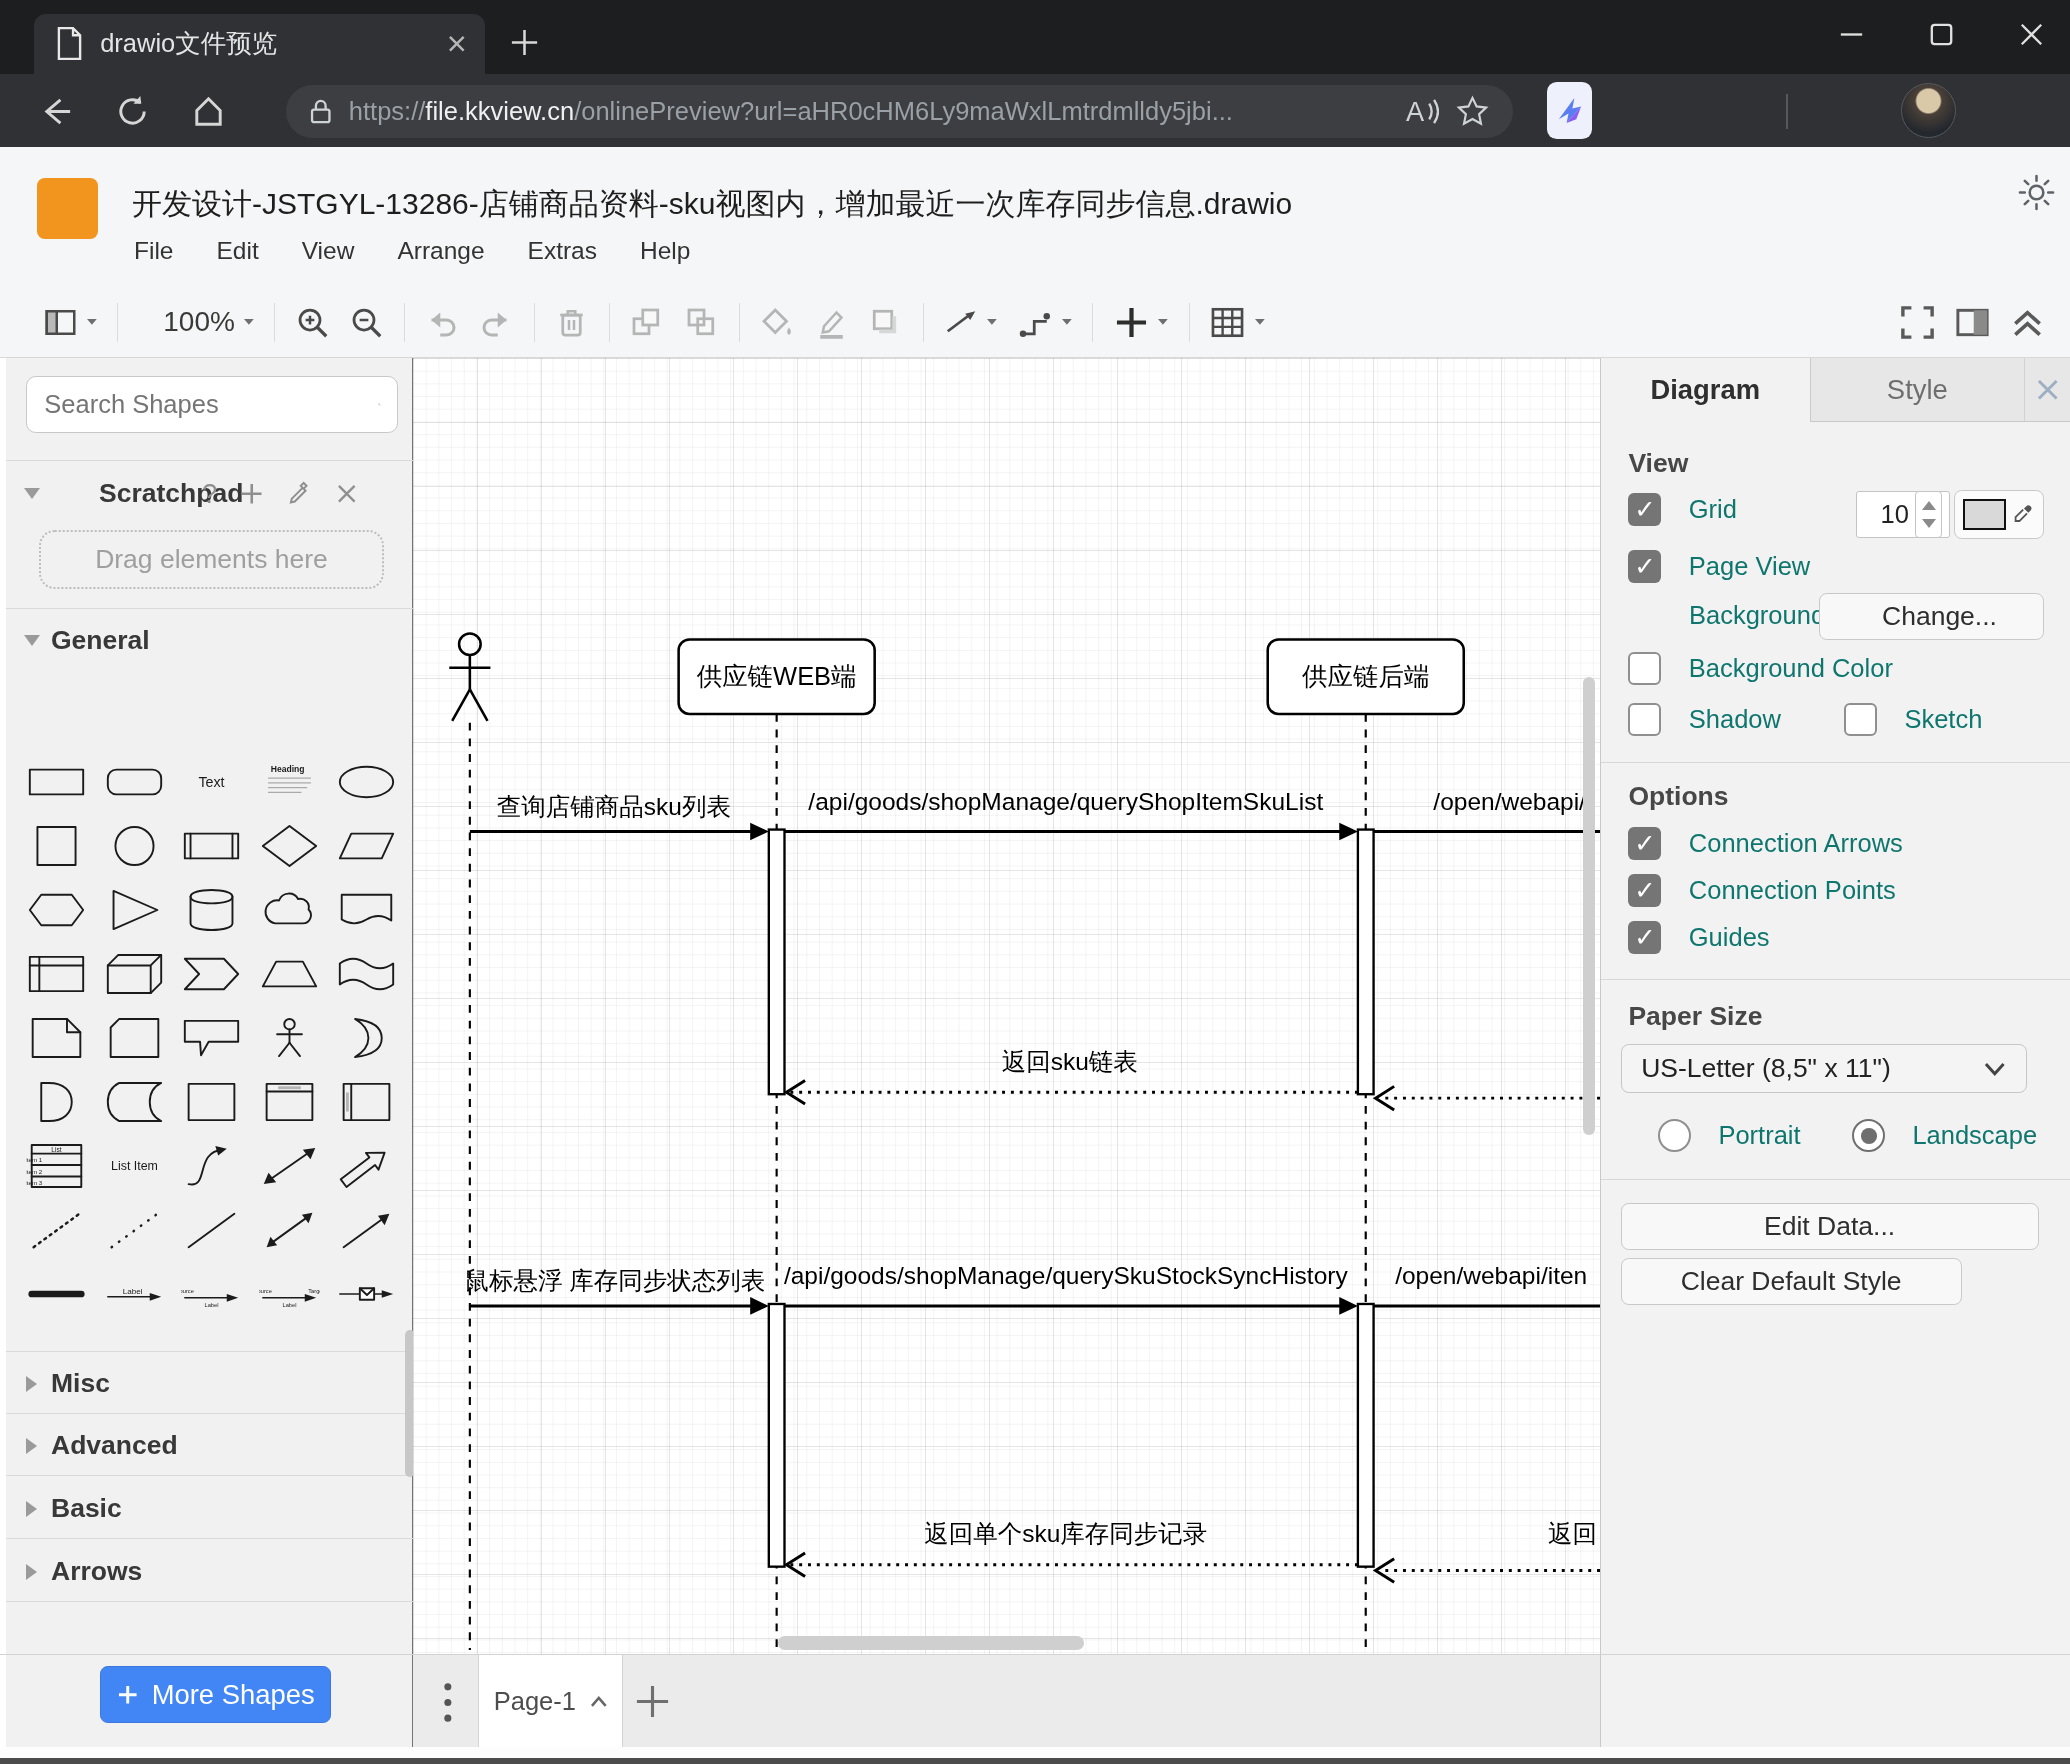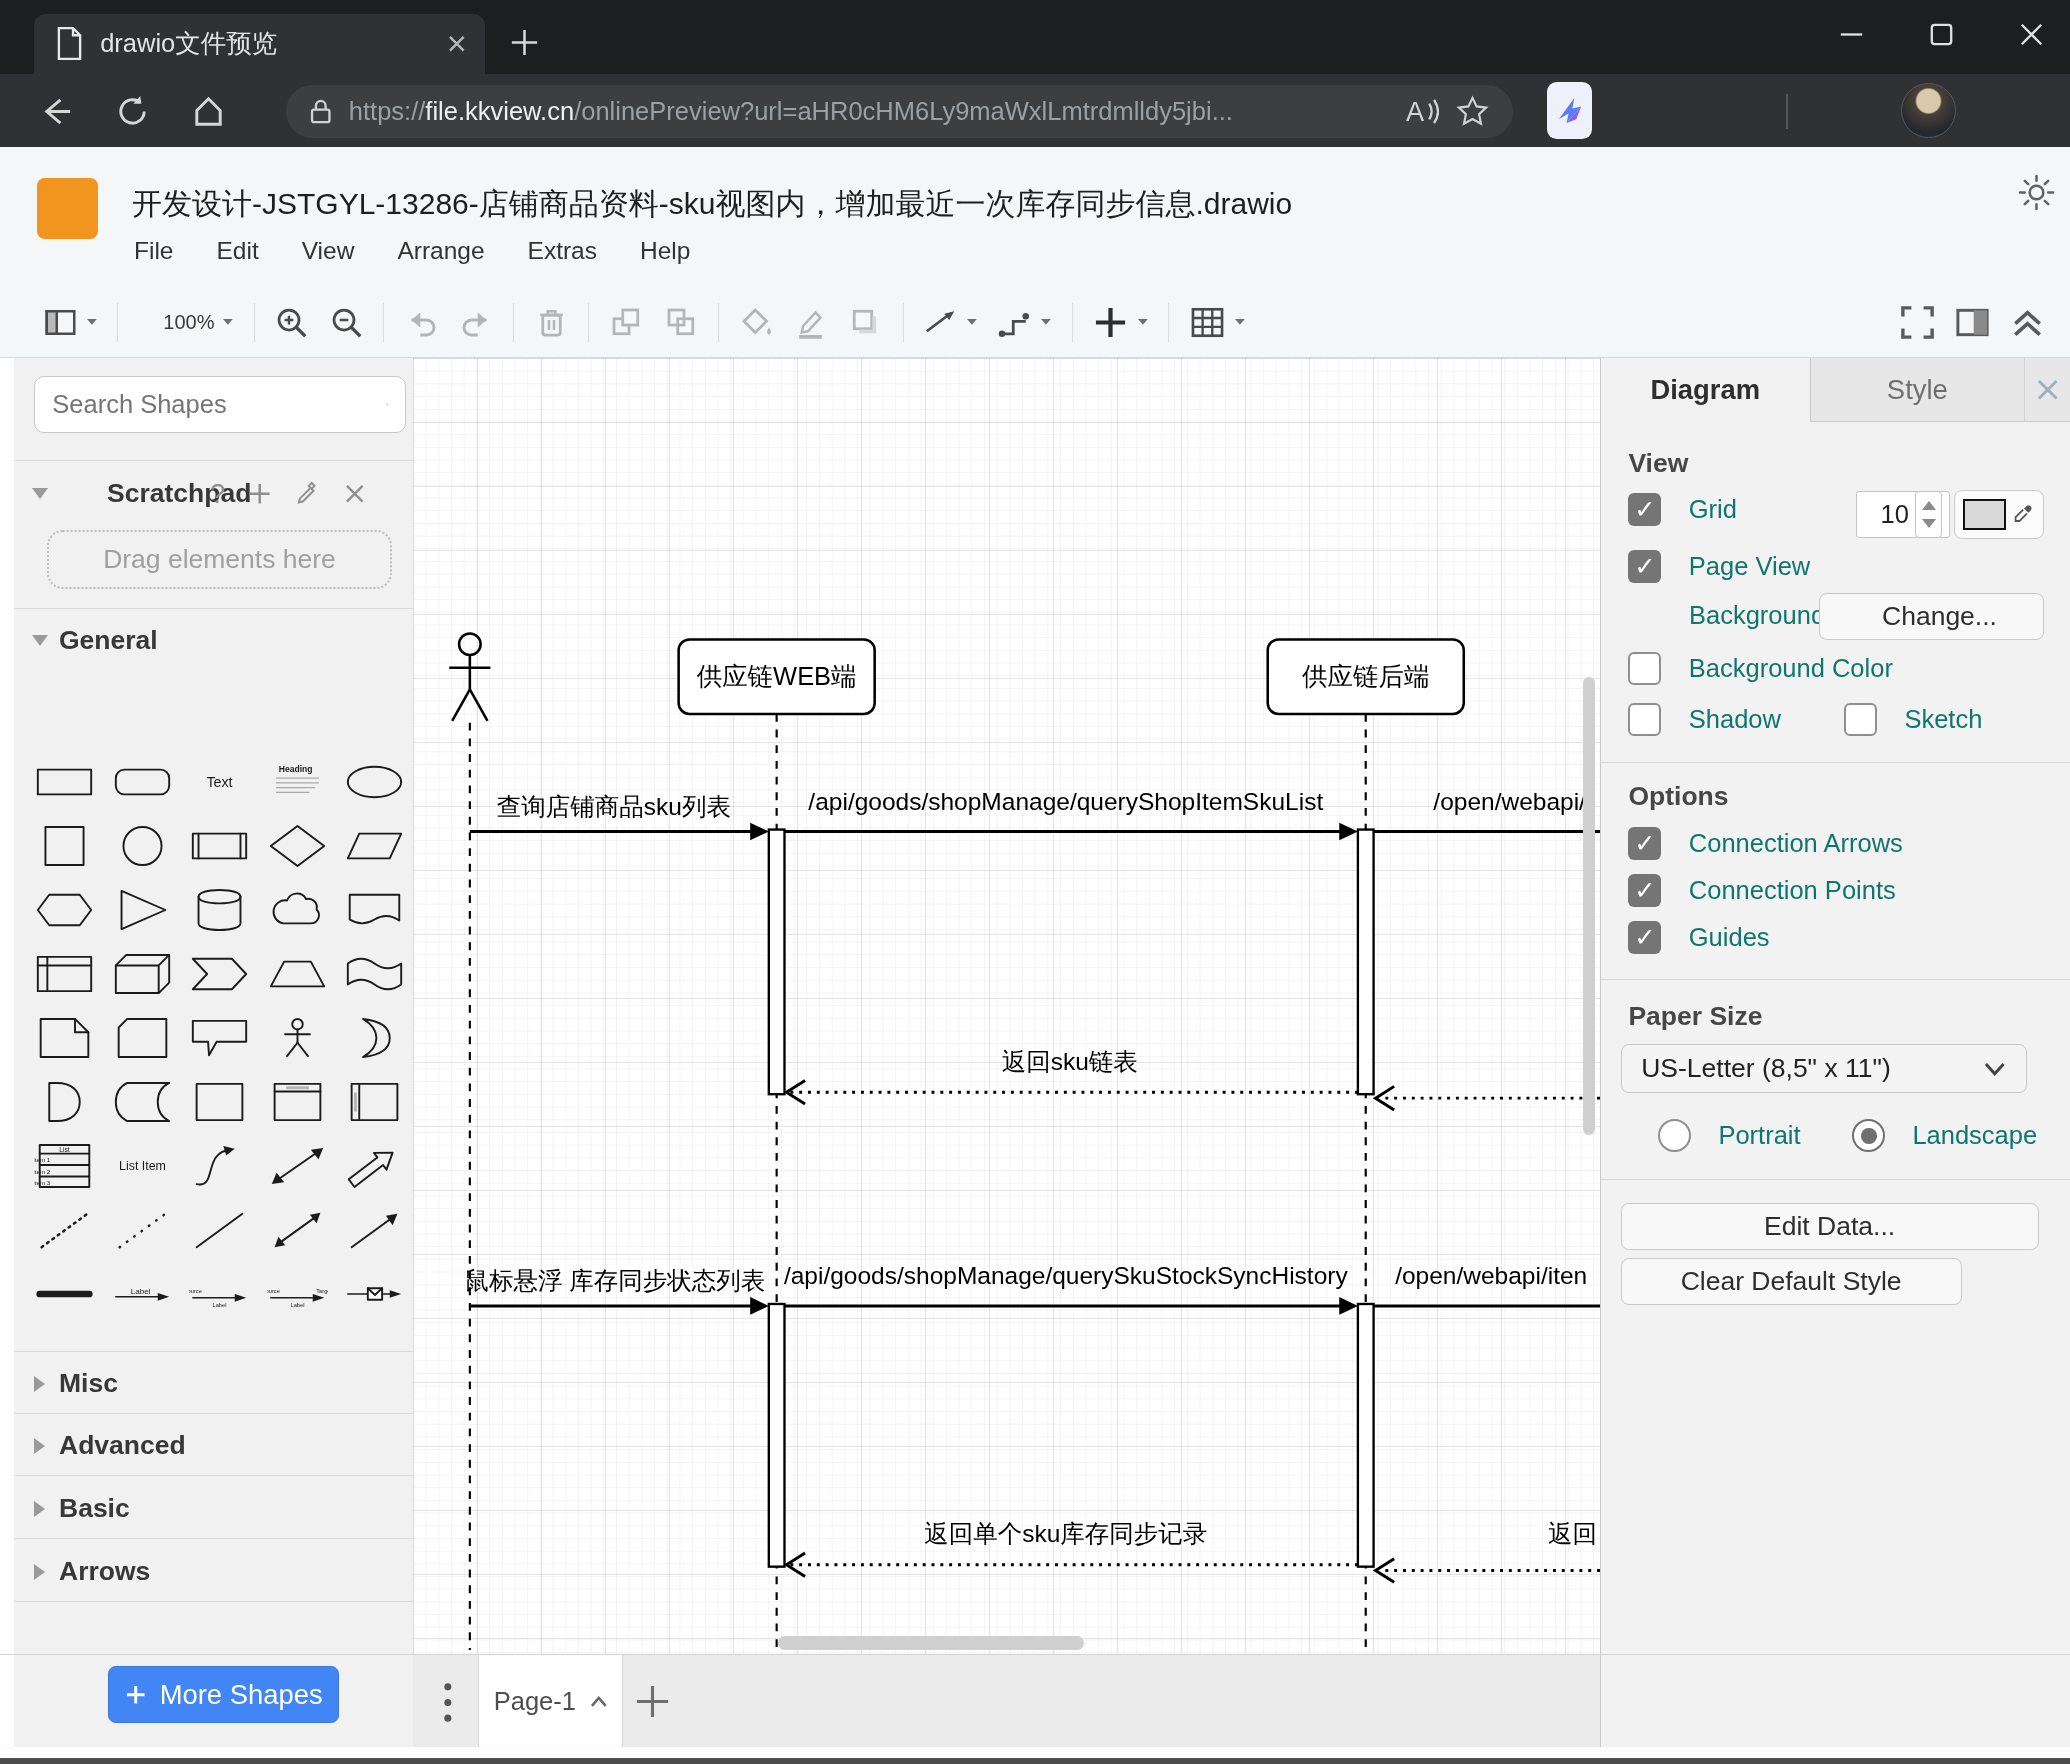--- a/index.html
+++ b/index.html
@@ -28,26 +28,26 @@
   .logo{position:absolute;left:37px;top:31px;width:61px;height:61px;border-radius:7.8px;}
   .apptitle{position:absolute;left:132px;top:37px;font-size:30px;color:#1e1e1e;white-space:nowrap;}
   .menubar{position:absolute;left:134px;top:90px;display:flex;gap:43px;font-size:24.5px;color:#333;}
   .menubar span{cursor:default;}
   .sunicon{position:absolute;left:2017px;top:25.5px;}
   
   .toolbar{position:absolute;left:0;top:287px;width:2070px;height:71px;background:#f5f6f7;border-bottom:1px solid #d8d8da;display:flex;align-items:center;}
   .tbitem{display:flex;align-items:center;margin-left:19.6px;color:#4a4a4a;}
   .tbsep{width:1px;height:39px;background:#dcdcde;margin-left:19.6px;}
   .tbdis{opacity:.33;}
-  .zoomlbl{font-size:20px;color:#393939;margin-left:25.5px;}
+  .zoomlbl{font-size:28px;color:#393939;margin-left:25.5px;}
   .caret{margin-left:7.8px;}
   .tbright{position:absolute;right:23.5px;top:15.7px;display:flex;gap:15.7px;}
   
   .workspace{position:absolute;left:0;top:358px;width:2070px;height:1389px;}
-  .sidebar{position:absolute;left:14px;top:0;width:413px;height:1389px;background:#f1f1f2;border-right:3px solid #737373;}
+  .sidebar{position:absolute;left:6px;top:0;width:413px;height:1389px;background:#f1f1f2;border-right:7px solid #737373;}
   .sdivider{position:absolute;left:0;width:412px;height:1px;background:#dadada;}
   .searchwrap{position:absolute;left:19.6px;top:17.6px;width:372px;height:57px;background:#fff;border:1px solid #c8c8c8;border-radius:9.8px;display:flex;align-items:center;padding:0 15.7px;}
   .searchwrap input{border:none;outline:none;flex:1;font-size:25.5px;color:#444;background:transparent;}
   .secrow{position:absolute;left:0;width:412px;height:51px;display:flex;align-items:center;}
   .sechdr{font-size:26.5px;font-weight:bold;color:#383838;margin-left:45px;}
   .scratchicons{position:absolute;left:196px;top:0;height:51px;display:flex;align-items:center;gap:21.6px;color:#8f8f8f;font-size:27.4px;}
   .dragarea{position:absolute;left:33px;top:172px;width:345px;height:59px;border:2.9px dotted #bdbdbd;border-radius:15.7px;display:flex;align-items:center;justify-content:center;font-size:26.5px;color:#9f9f9f;}
   .shapes{position:absolute;left:11.8px;top:392px;width:388px;display:grid;grid-template-columns:repeat(5,1fr);grid-auto-rows:64px;}
   .cell{display:flex;align-items:center;justify-content:center;}
   .cell svg{width:61px;height:46px;stroke:#1b1b1b;fill:none;stroke-width:2;stroke-linejoin:round;stroke-linecap:round;}

